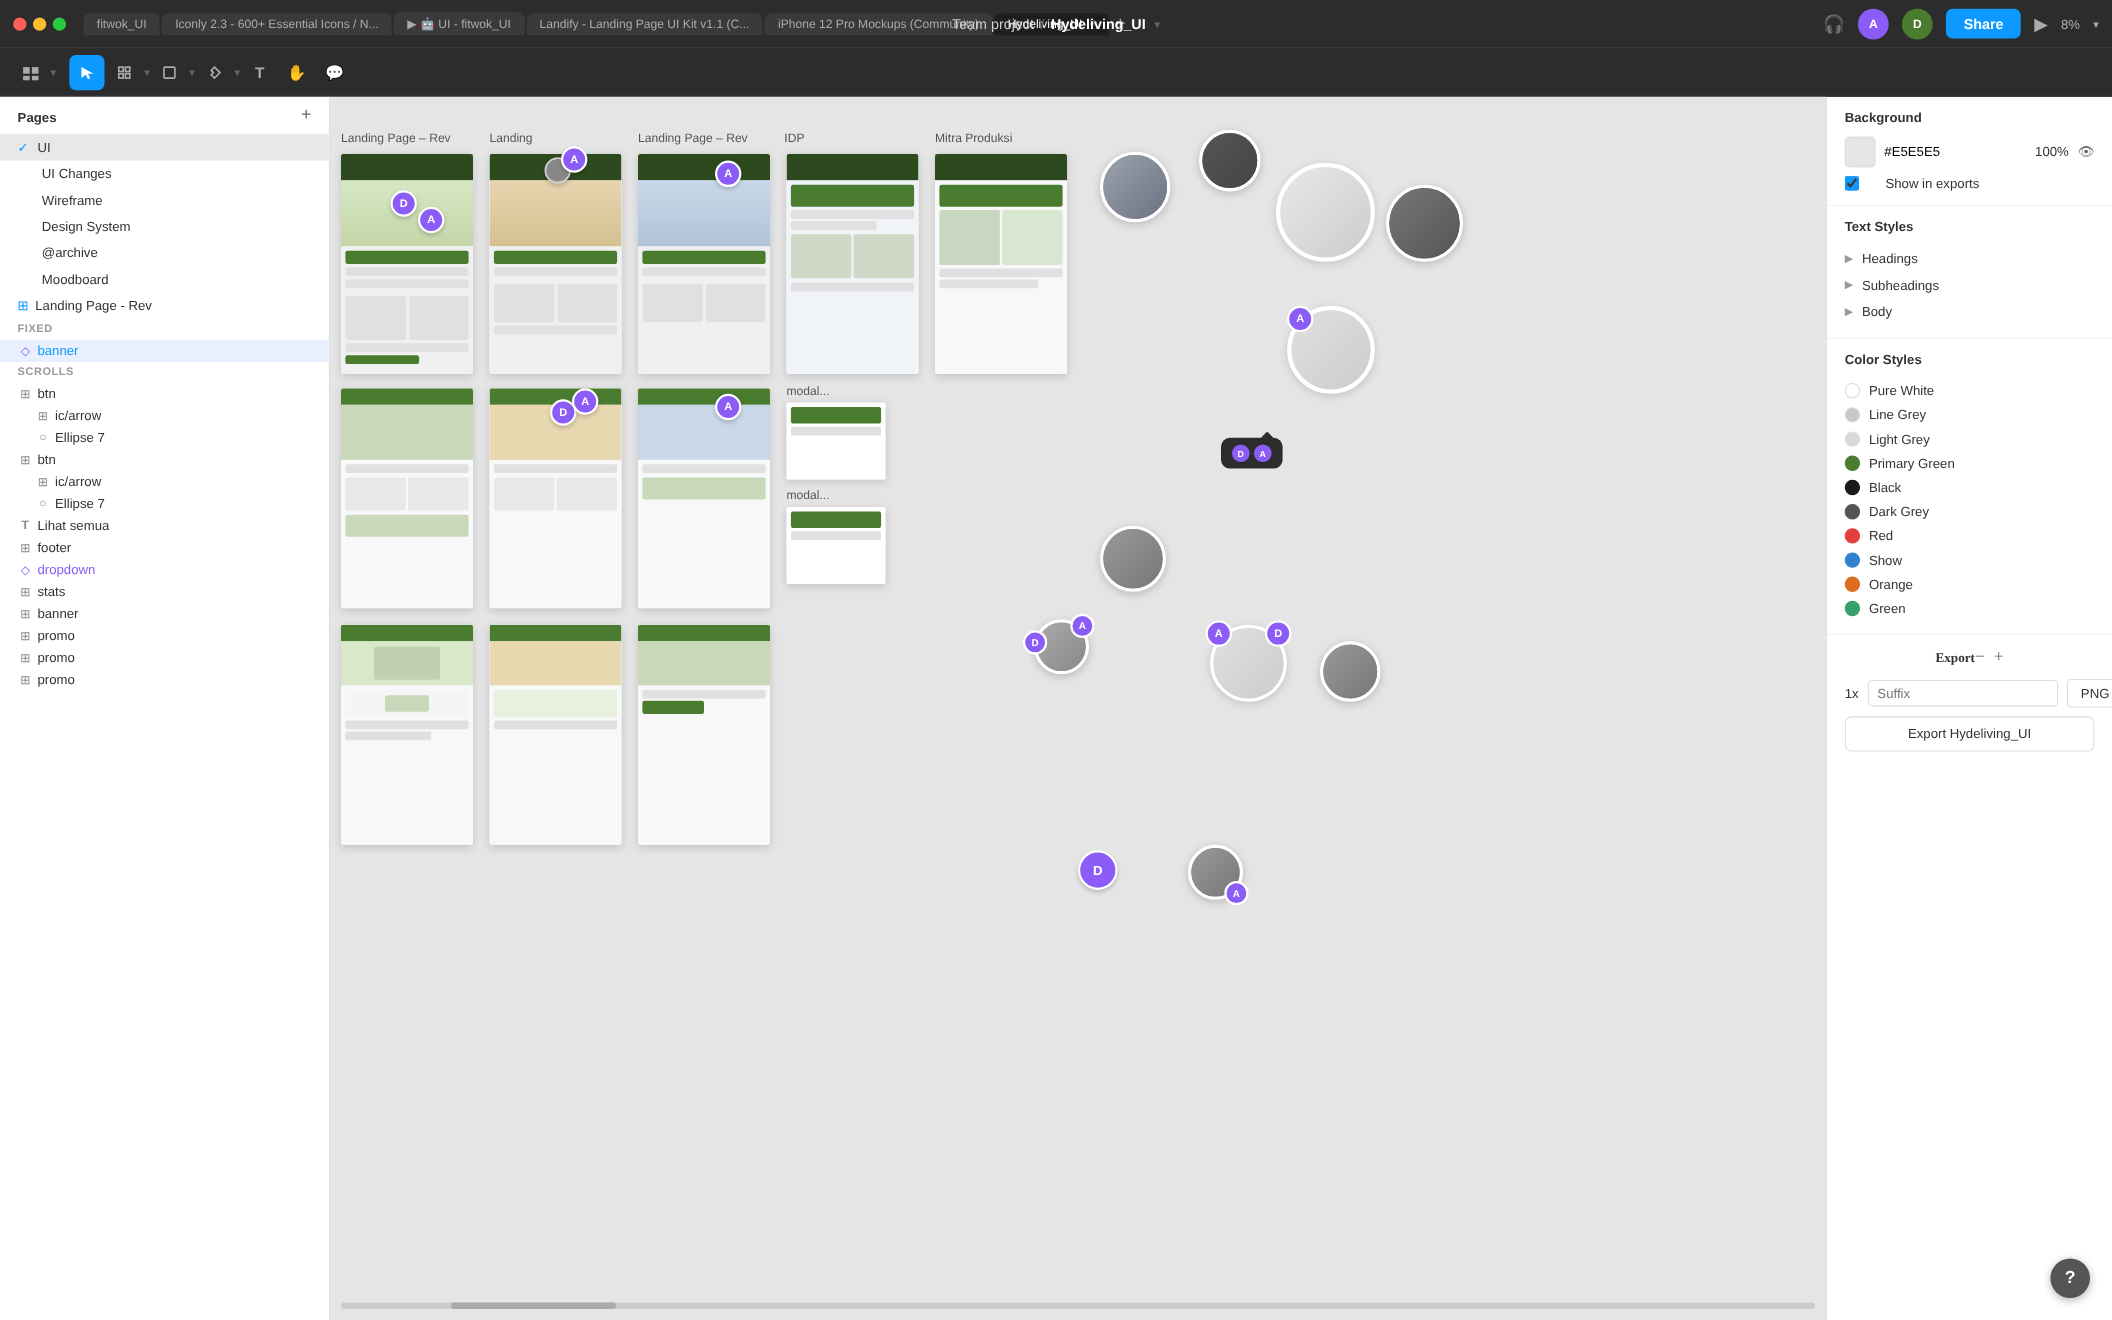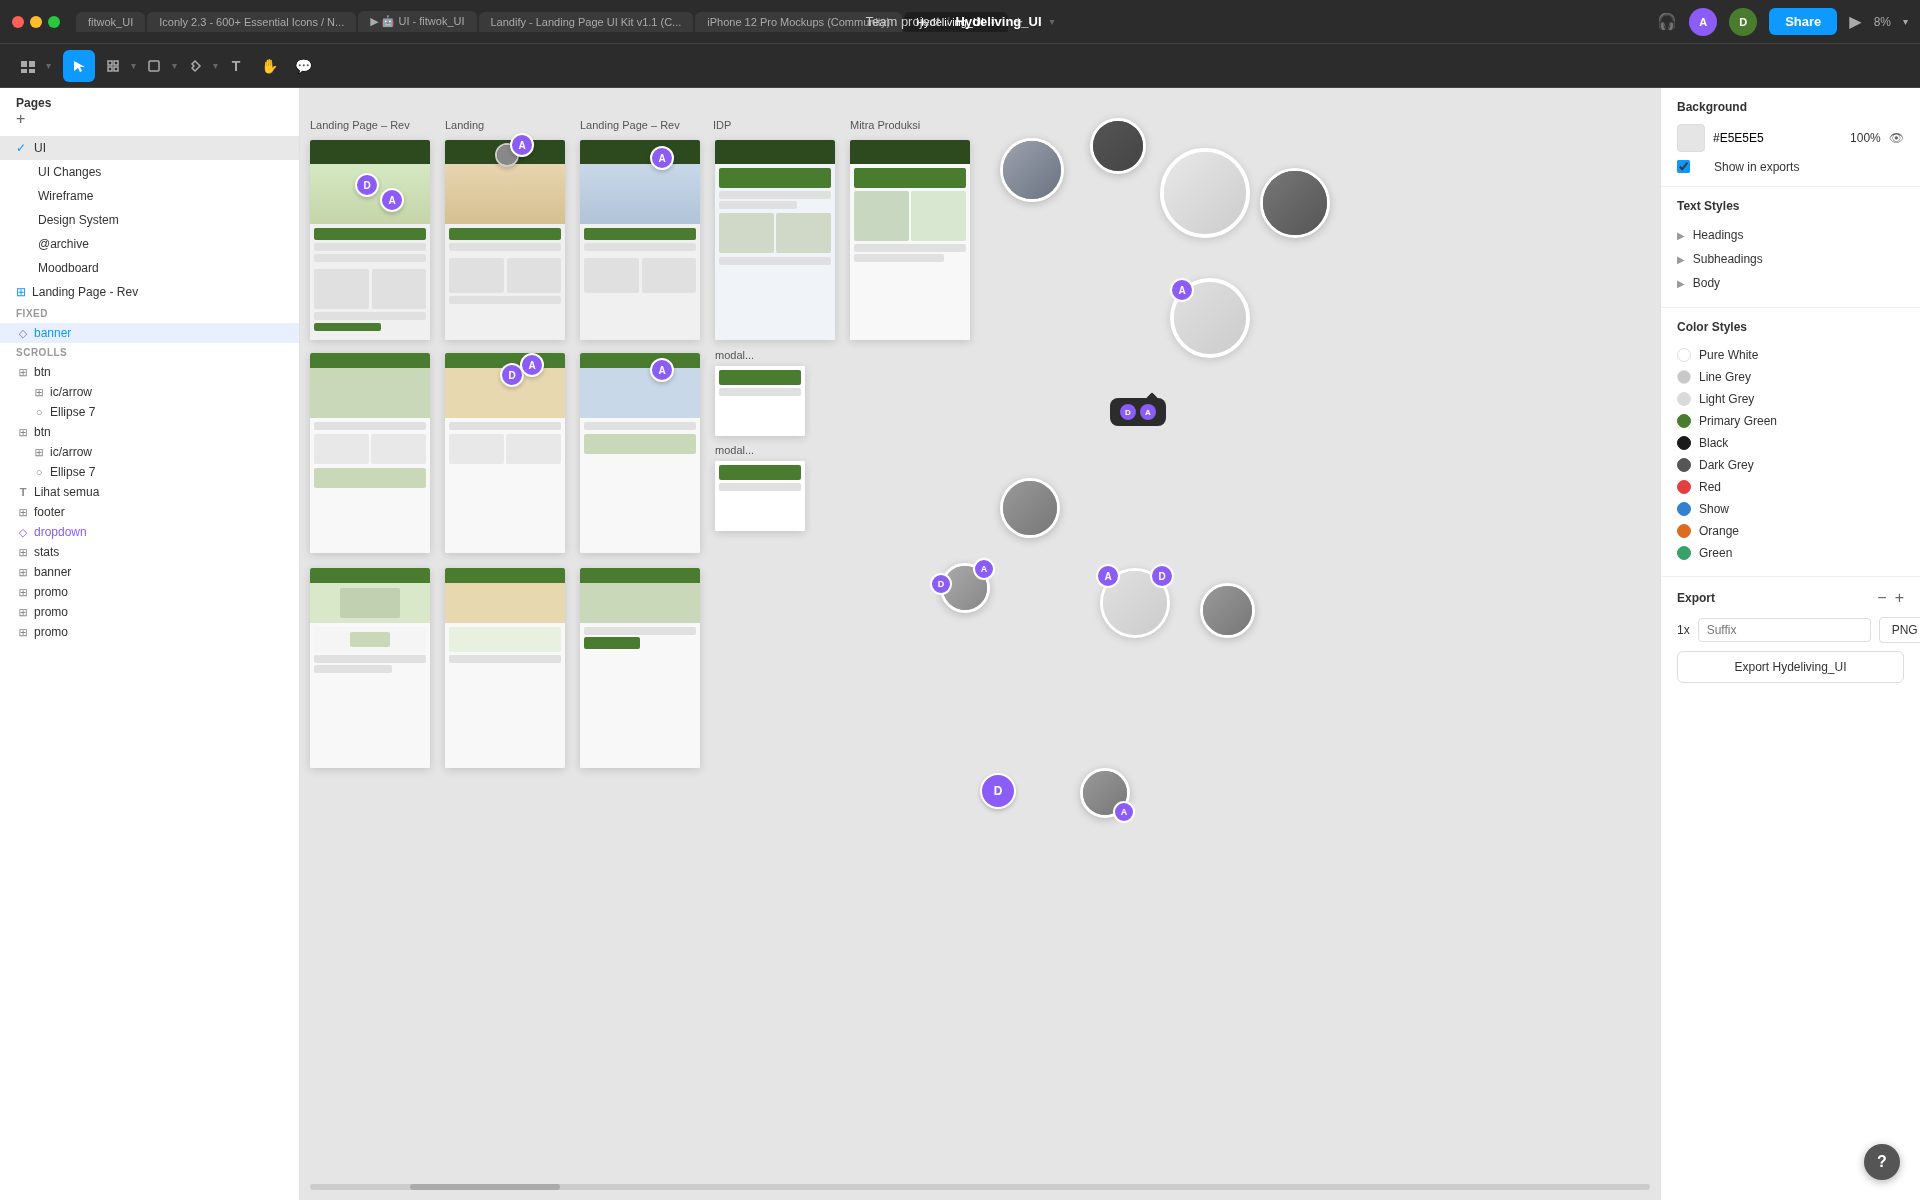--- a/index.html
+++ b/index.html
@@ -35,21 +35,21 @@
 
     
     #left-panel { width: 300px; background: #fff; border-right: 1px solid #e0e0e0; display: flex; flex-direction: column; overflow: hidden; }
     .panel-header { display: flex; align-items: center; padding: 8px 16px; border-bottom: 1px solid #e0e0e0; gap: 16px; }
     .panel-tab { font-size: 13px; font-weight: 500; color: #333; cursor: pointer; padding: 4px 0; }
     .panel-tab.active { color: #333; border-bottom: 2px solid #333; }
     .panel-tab.inactive { color: #999; }
     .panel-header-right { margin-left: auto; color: #666; font-size: 12px; }
 
     
-    .section-header { display: flex; align-items: flex-start; padding: 8px 16px; justify-content: space-between; flex-direction: column; }
+    .section-header { display: flex; align-items: flex-end; padding: 8px 16px; justify-content: space-between; }
     .section-title { font-size: 12px; font-weight: 600; color: #333; }
     .section-add { color: #666; cursor: pointer; font-size: 16px; }
     .page-item { padding: 5px 16px; cursor: pointer; font-size: 12px; color: #333; display: flex; align-items: center; gap: 8px; }
     .page-item.active { background: #e8e8e8; font-weight: 500; }
     .page-item .check { color: #0d99ff; }
 
     
     .layers-section { flex: 1; overflow-y: auto; }
     .layer-group-label { padding: 4px 16px; font-size: 10px; font-weight: 600; color: #999; letter-spacing: 0.5px; text-transform: uppercase; }
     .layer-item { display: flex; align-items: center; padding: 3px 16px; cursor: pointer; font-size: 12px; color: #333; gap: 4px; }
@@ -89,21 +89,21 @@
     .style-item { display: flex; align-items: center; padding: 5px 0; cursor: pointer; gap: 8px; }
     .style-arrow { color: #999; font-size: 10px; }
     .style-label { font-size: 12px; color: #333; }
 
     .color-style-item { display: flex; align-items: center; padding: 4px 0; gap: 8px; }
     .color-dot { width: 14px; height: 14px; border-radius: 50%; border: 1px solid #ddd; }
     .color-name { font-size: 12px; color: #333; }
 
     
     .export-section { padding: 12px 16px; }
-    .export-header { display: flex; align-items: center; justify-content: space-between; margin-bottom: 10px; }
+    .export-header { display: flex; align-items: center; justify-content: center; margin-bottom: 10px; font-family: Liberation Serif, serif; }
     .export-title { font-size: 12px; font-weight: 600; color: #333; }
     .export-controls { display: flex; gap: 8px; }
     .export-row { display: flex; align-items: center; gap: 8px; margin-bottom: 8px; }
     .export-scale { font-size: 12px; color: #333; width: 30px; }
     .export-suffix { flex: 1; border: 1px solid #ddd; border-radius: 4px; padding: 4px 8px; font-size: 12px; color: #999; }
     .export-format { border: 1px solid #ddd; border-radius: 4px; padding: 4px 8px; font-size: 12px; color: #333; background: #fff; cursor: pointer; }
     .export-btn { width: 100%; background: #fff; border: 1px solid #ddd; border-radius: 6px; padding: 8px; font-size: 12px; color: #333; cursor: pointer; font-weight: 500; }
 
     .help-btn { position: fixed; bottom: 20px; right: 20px; width: 36px; height: 36px; border-radius: 50%; background: #555; color: #fff; display: flex; align-items: center; justify-content: center; font-size: 16px; font-weight: 700; cursor: pointer; box-shadow: 0 2px 8px rgba(0,0,0,0.3); }
 

